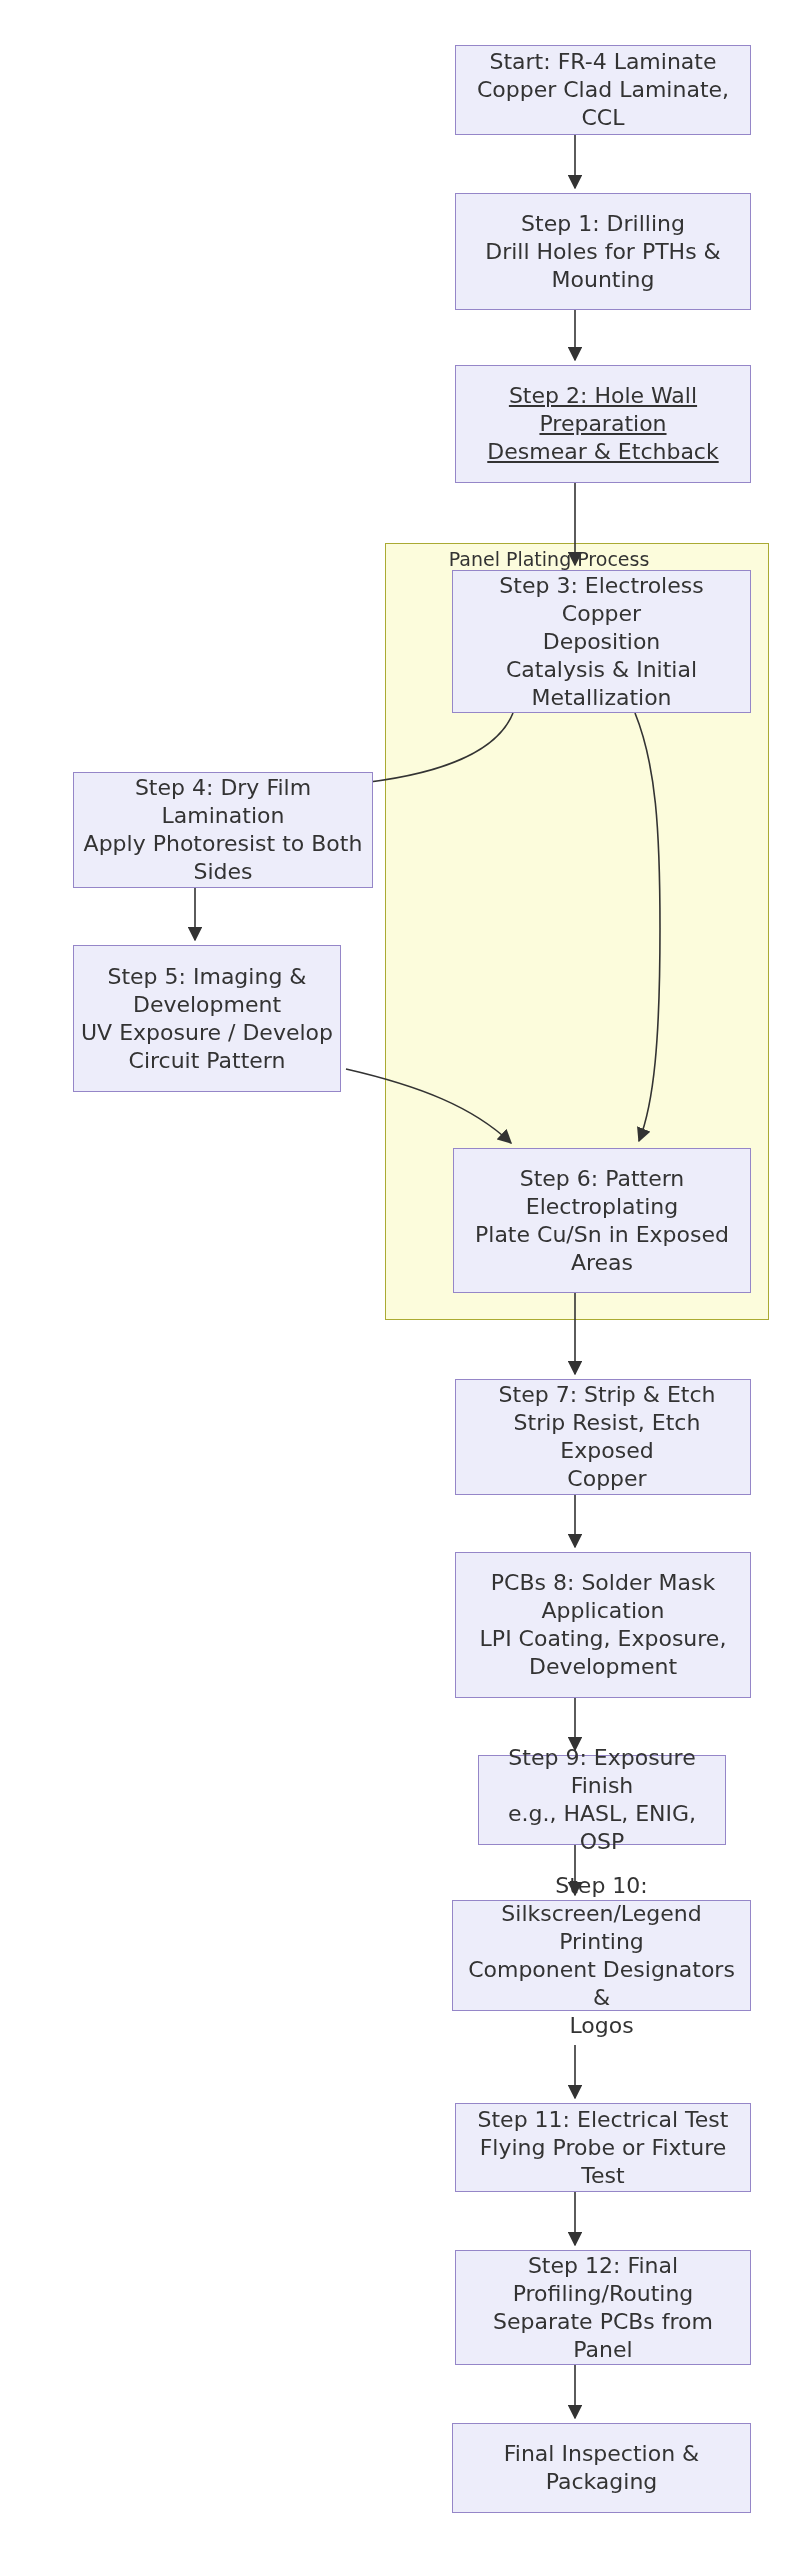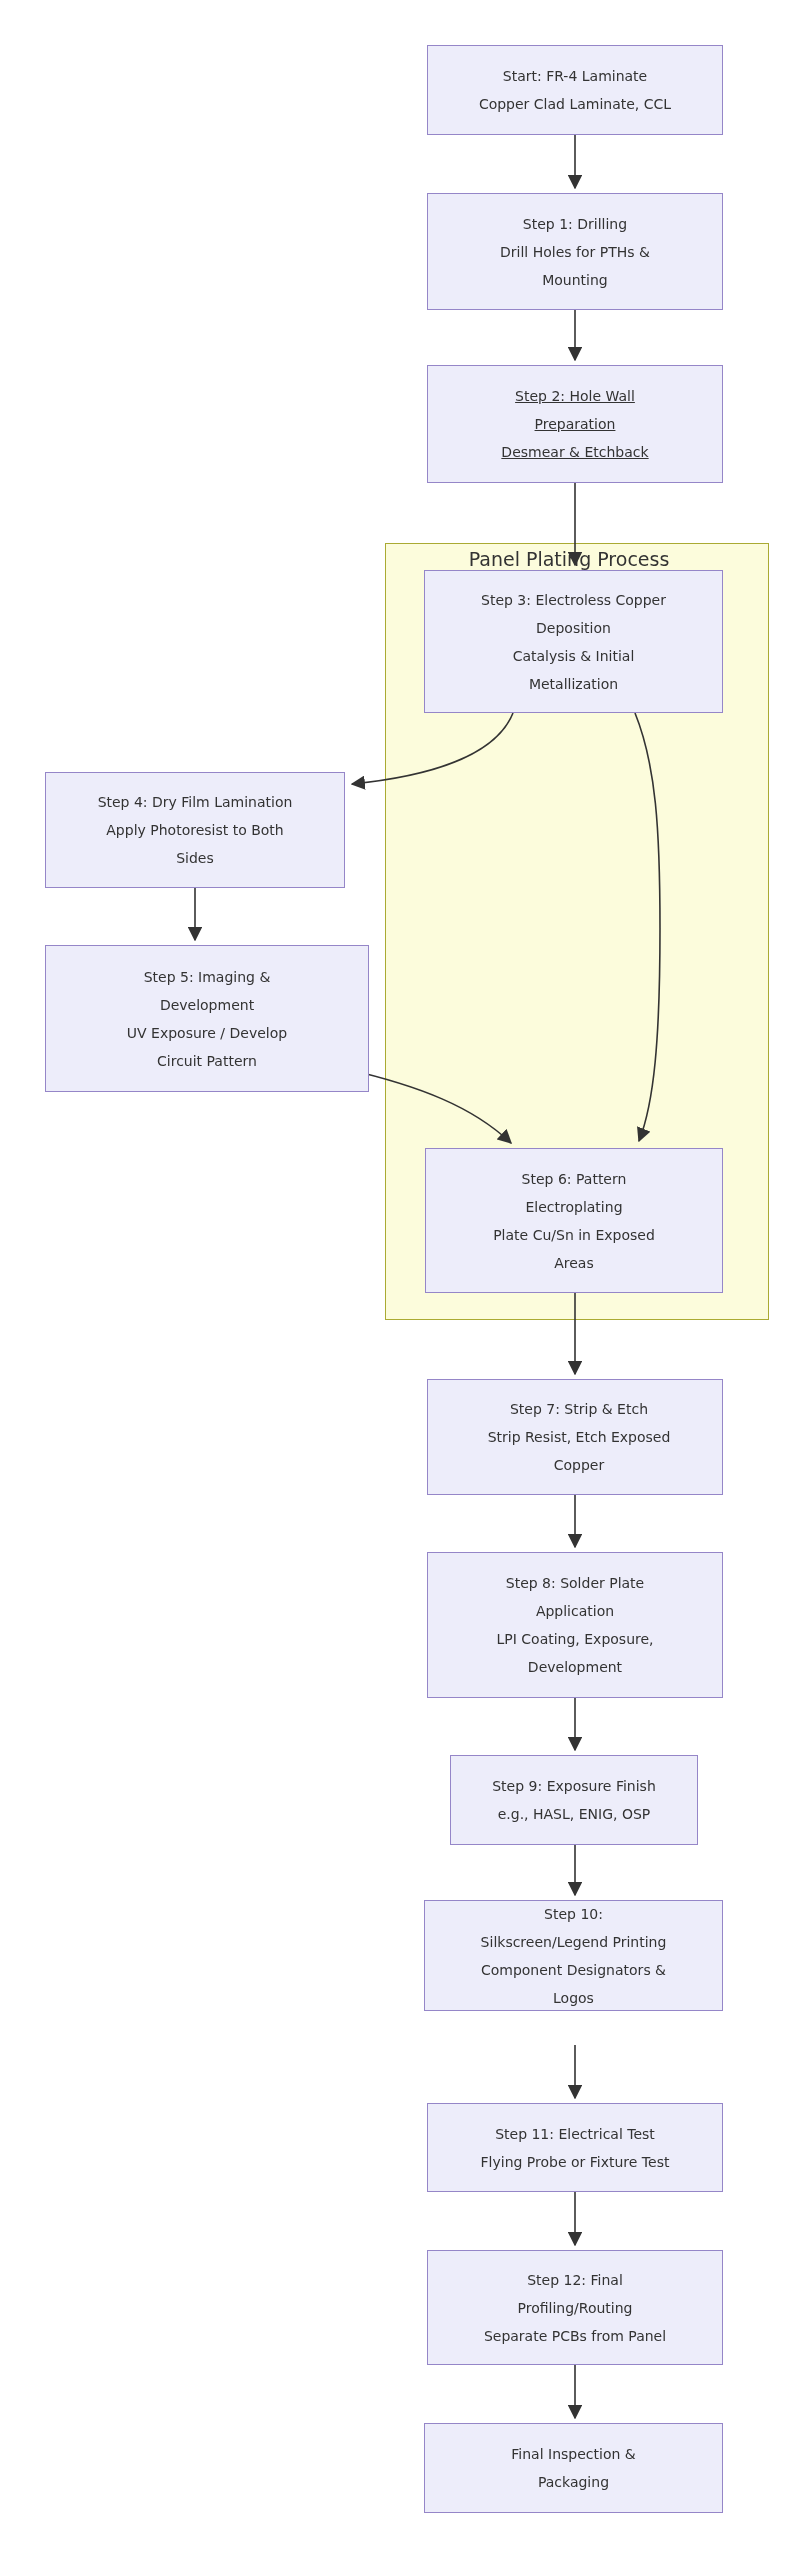--- a/index.html
+++ b/index.html
@@ -28,51 +28,51 @@
   }
   .cluster-label {
     position: absolute;
     left: 385px;
     top: 548px;
     width: 328px;
     text-align: center;
     color: #333333;
     font-size: 19px;
     z-index: 2;
-    padding-left: 20px;
   }
   .edges {
     position: absolute;
     left: 0;
     top: 0;
     z-index: 3;
   }
   .node {
     position: absolute;
     background: #ededfa;
     border: 1px solid #9586c8;
     box-sizing: border-box;
     display: flex;
     align-items: center;
     justify-content: center;
     text-align: center;
     color: #333333;
-    font-size: 14px;
+    font-size: 22px;
     line-height: 28px;
     white-space: pre-line;
     z-index: 4;
     padding: 2px 4px;
+    margin-left: 28px;
   }
   
   .n-start  { left:427px; top:45px;   width:296px; height:90px;  }
   .n-s1     { left:427px; top:193px;  width:296px; height:117px; }
   .n-s2     { left:427px; top:365px;  width:296px; height:118px;text-decoration:underline; }
   .n-s3     { left:424px; top:570px;  width:299px; height:143px; }
   .n-s4     { left:45px;  top:772px;  width:300px; height:116px; }
-  .n-s5     { left:45px;  top:945px;  width:324px; height:147px; }
+  .n-s5     { left:45px;  top:945px;  width:268px; height:147px; }
   .n-s6     { left:425px; top:1148px; width:298px; height:145px; }
   .n-s7     { left:427px; top:1379px; width:296px; height:116px;padding-left:12px; }
   .n-s8     { left:427px; top:1552px; width:296px; height:146px; }
   .n-s9     { left:450px; top:1755px; width:248px; height:90px;  }
   .n-s10    { left:424px; top:1900px; width:299px; height:111px; }
   .n-s11    { left:427px; top:2103px; width:296px; height:89px;  }
   .n-s12    { left:427px; top:2250px; width:296px; height:115px; }
   .n-final  { left:424px; top:2423px; width:299px; height:90px;  }
 </style>
 </head>
@@ -126,21 +126,21 @@
 Development
 UV Exposure / Develop
 Circuit Pattern</div>
   <div class="node n-s6">Step 6: Pattern
 Electroplating
 Plate Cu/Sn in Exposed
 Areas</div>
   <div class="node n-s7">Step 7: Strip &amp; Etch
 Strip Resist, Etch Exposed
 Copper</div>
-  <div class="node n-s8">Step 8: Solder Plate
+  <div class="node n-s8">PCBs 8: Solder Mask
 Application
 LPI Coating, Exposure,
 Development</div>
   <div class="node n-s9">Step 9: Exposure Finish
 e.g., HASL, ENIG, OSP</div>
   <div class="node n-s10">Step 10:
 Silkscreen/Legend Printing
 Component Designators &amp;
 Logos</div>
   <div class="node n-s11">Step 11: Electrical Test

